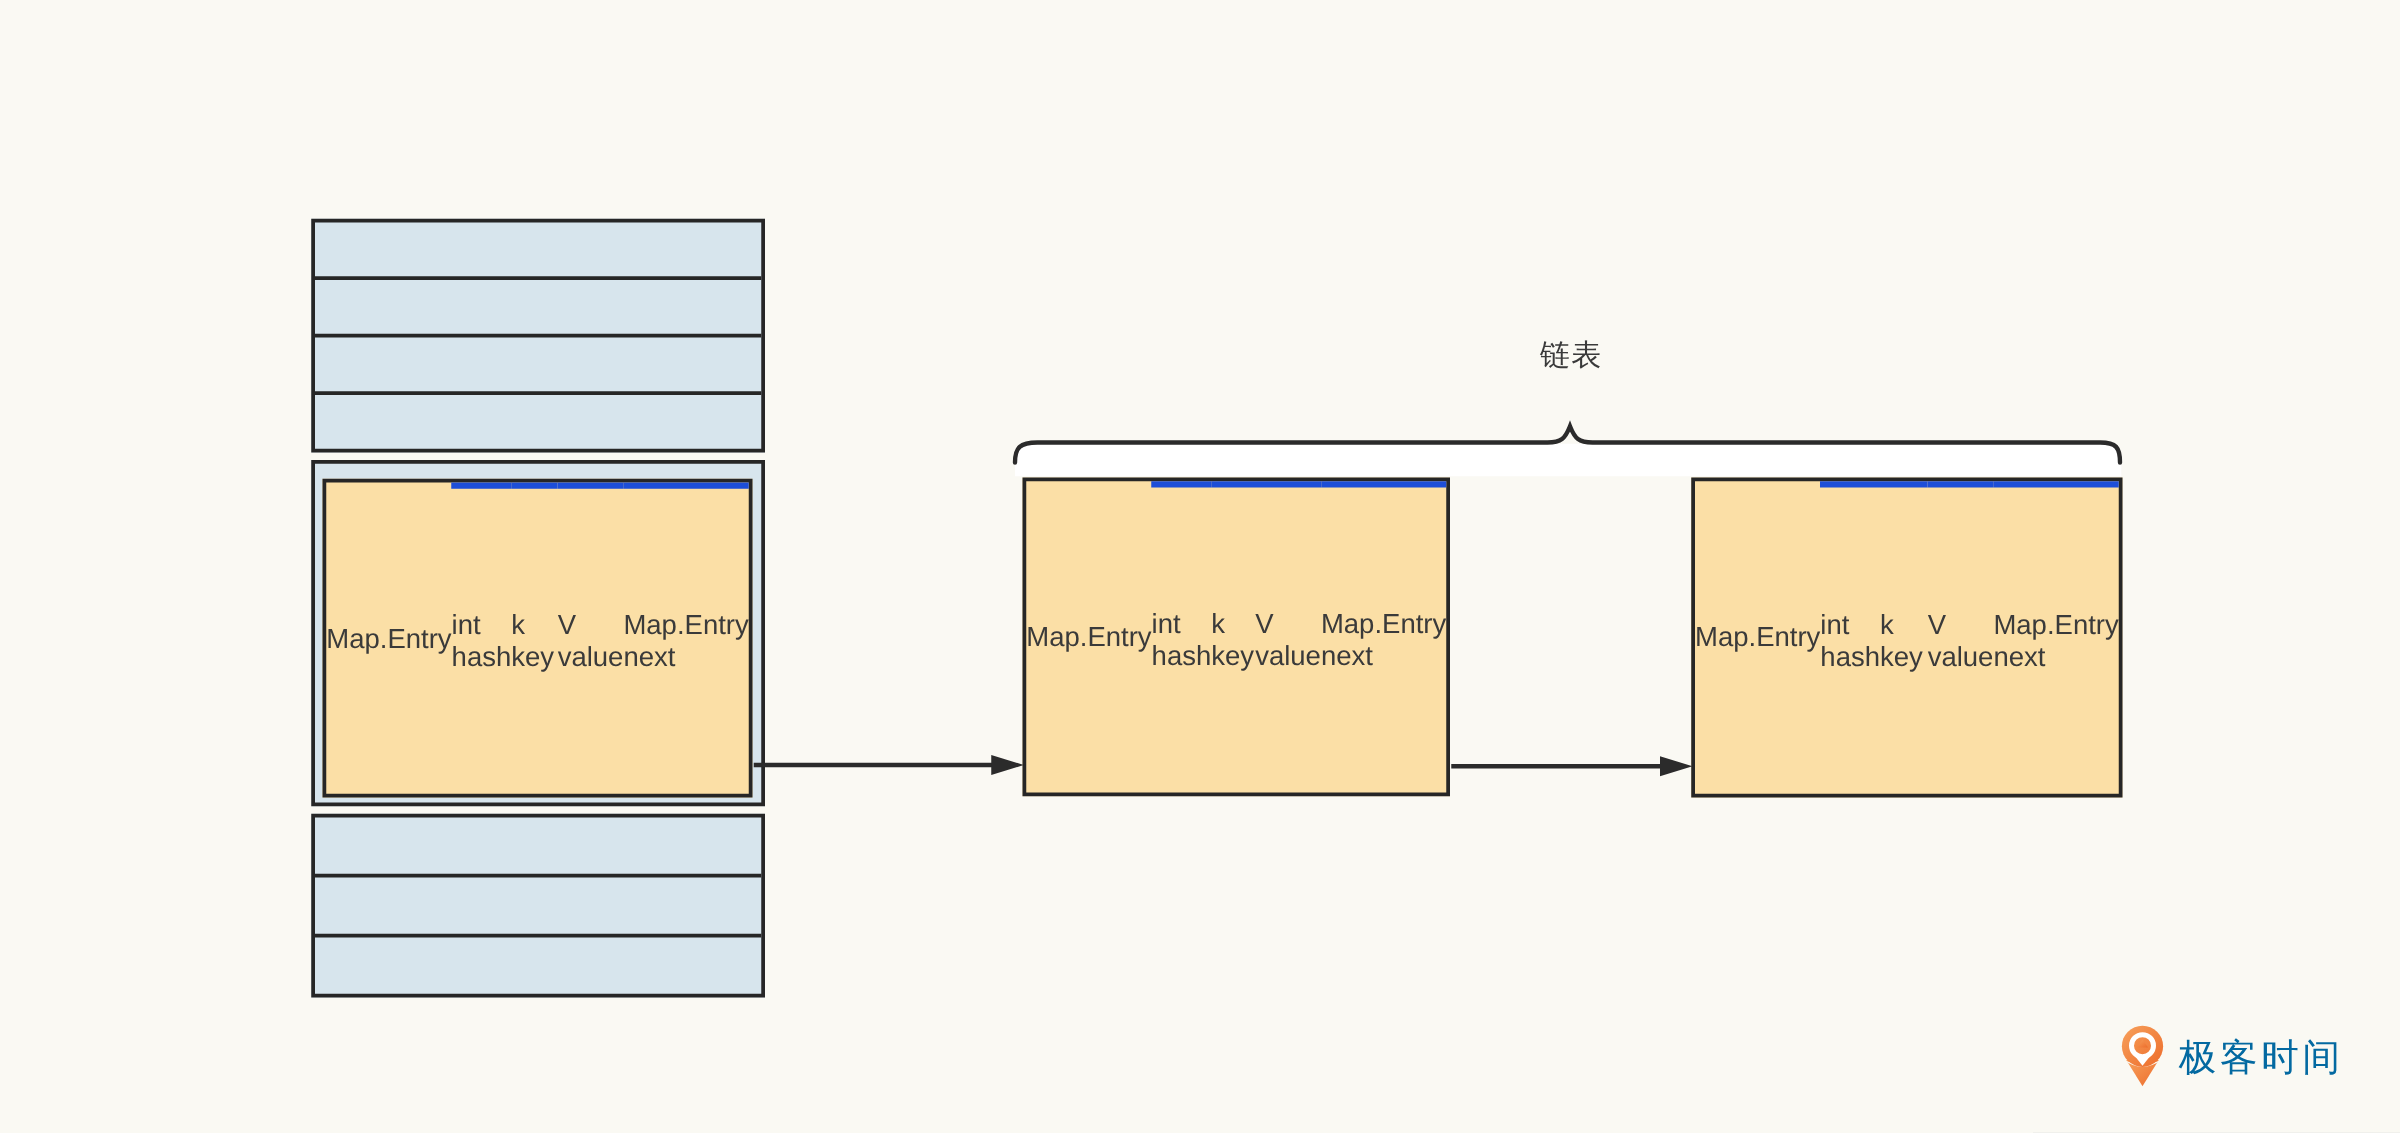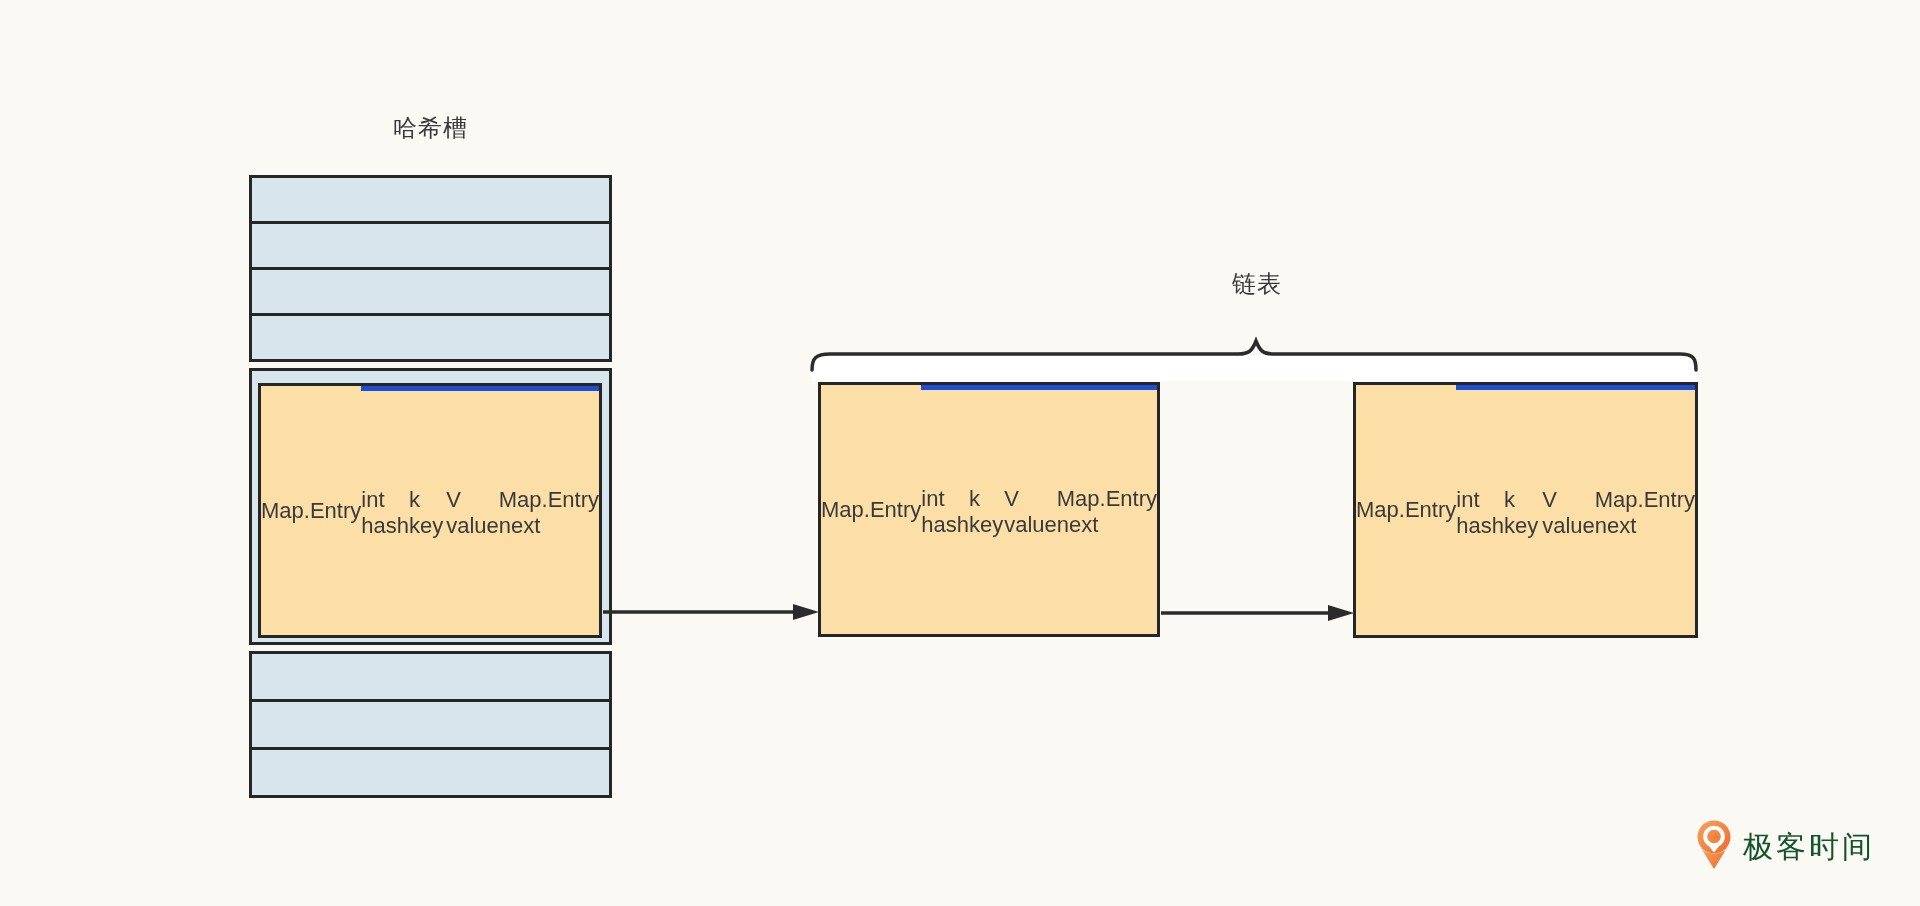--- a/index.html
+++ b/index.html
@@ -29,30 +29,29 @@
     flex:1;display:flex;align-items:center;justify-content:center;
     border-top:5px solid #1d4ed8;font-size:22px;color:#3a3a3a;
   }
   .entry-row:first-child{border-top:none;}
   .overlay{position:absolute;left:0;top:0;pointer-events:none;}
   .brand-logo{
     position:absolute;left:1695px;top:820px;display:flex;
     align-items:flex-start;
   }
   .brand-text{
-    font-size:30px;color:#14532d;letter-spacing:3px;line-height:36px;
+    font-size:30px;color:#0369a1;letter-spacing:3px;line-height:36px;
     margin-left:10px;margin-top:9px;white-space:nowrap;
   }
 </style>
 </head>
 <body>
 
 <div class="canvas">
 
-  <div class="diagram-label" style="left:249px;top:112px;width:363px;">哈希槽</div>
 
   <div class="diagram-label" style="left:818px;top:268px;width:878px;">链表</div>
 
   <div class="slot-group" style="left:249px;top:175px;width:363px;height:187px;">
     <div class="slot-cell"></div>
     <div class="slot-cell"></div>
     <div class="slot-cell"></div>
     <div class="slot-cell"></div>
   </div>
 

